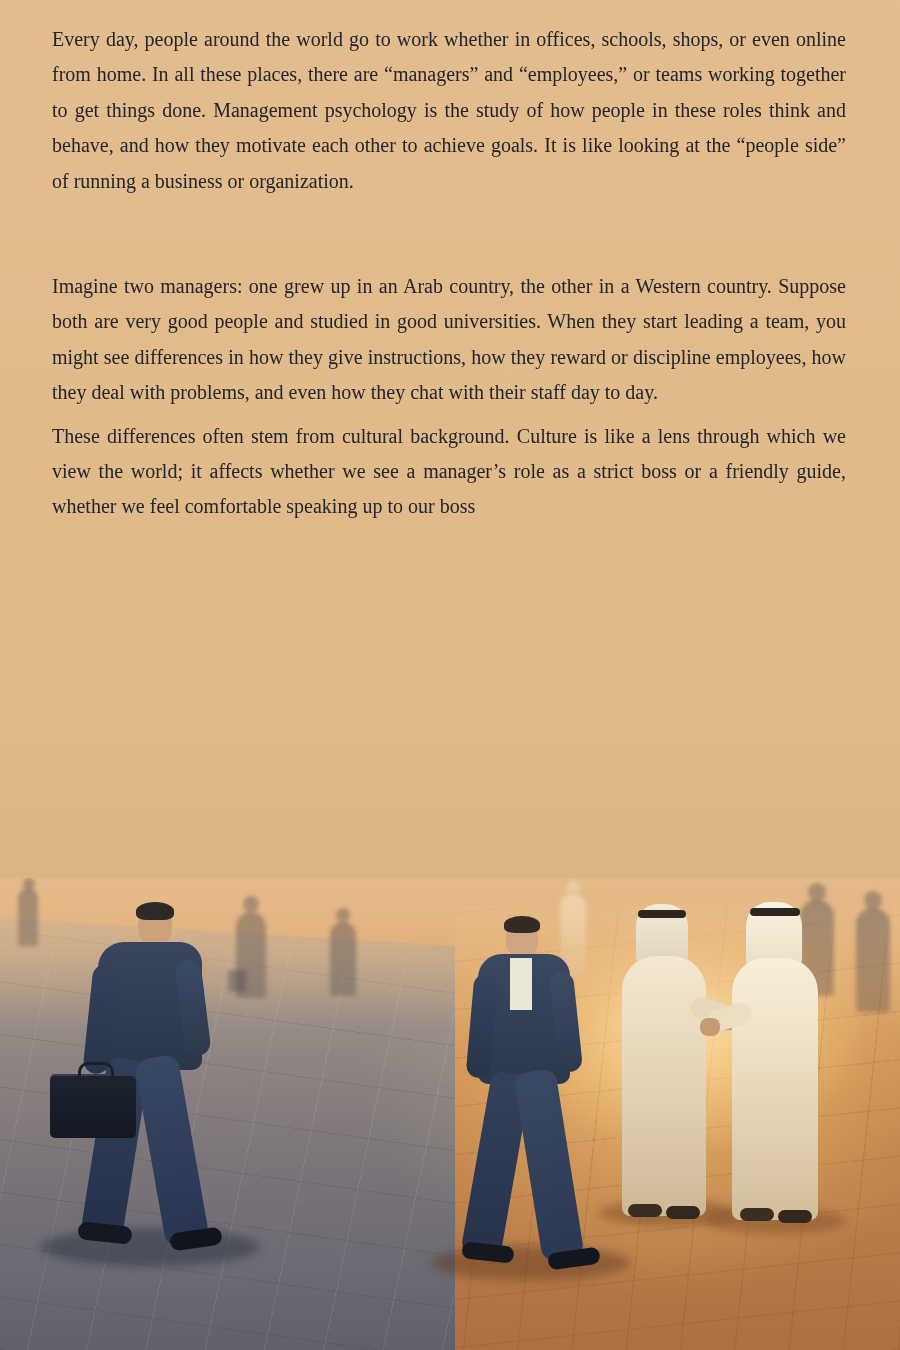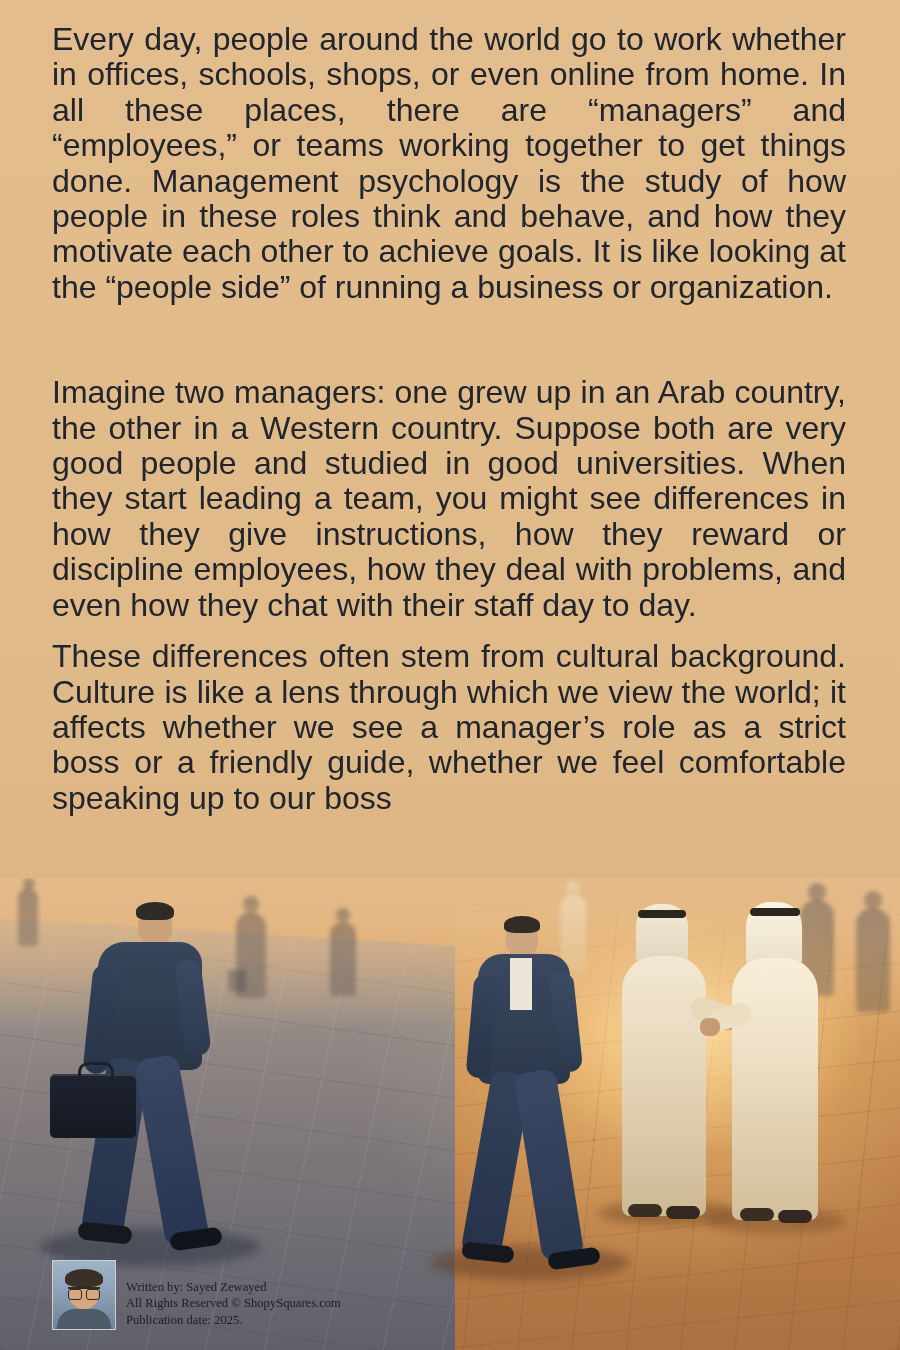--- a/index.html
+++ b/index.html
@@ -21,36 +21,36 @@
     overflow: hidden;
   }
 
   
   .text-block {
     position: absolute;
     top: 22px;
     left: 52px;
     width: 794px;
     color: #20252e;
-    font-family: Liberation Sans, sans-serif;
-    font-size: 32px;
+    font-family: Liberation Serif, serif;
+    font-size: 20px;
     line-height: 35.4px;
     text-align: justify;
     text-justify: inter-word;
     z-index: 5;
   }
   .para {
     margin: 0 0 0 0;
     text-align: justify;
   }
   .gap {
     height: 35px;
   }
   .para-tight {
-    margin-top: 16px;
+    margin-top: 8px;
   }
 
   
   .illustration {
     position: absolute;
     left: 0;
     top: 878px;
     width: 900px;
     height: 472px;
     overflow: hidden;
@@ -311,27 +311,14 @@
       <div class="torso" style="left:32px; top:2px; width:56px; height:72px; border-radius:24px 24px 16px 16px; background:linear-gradient(180deg,#fbf3e2,#e7dcc6);"></div>
       <div class="torso" style="left:36px; top:8px; width:50px; height:8px; border-radius:5px; background:#2a2620;"></div>
       <div class="torso" style="left:18px; top:58px; width:86px; height:262px; border-radius:34px 34px 8px 8px; background:linear-gradient(180deg,#f8efda 0%,#ebddc2 42%,#d2bd99 100%);"></div>
       <div class="arm" style="left:-6px; top:106px; width:44px; height:22px; border-radius:11px; background:#ecdec3; transform:rotate(-16deg);"></div>
       <div class="arm" style="left:-14px; top:118px; width:20px; height:18px; border-radius:8px; background:#c69b71;"></div>
       <div class="leg" style="left:26px; top:308px; width:34px; height:13px; border-radius:7px; background:#3a2e22;"></div>
       <div class="leg" style="left:64px; top:310px; width:34px; height:13px; border-radius:7px; background:#332820;"></div>
     </div>
   </div>
 
-  <div class="author-block">
-    <div class="avatar">
-      <div class="shirt"></div>
-      <div class="face"></div>
-      <div class="hair"></div>
-      <div class="glasses"></div>
-    </div>
-    <div class="credits">
-      <div>Written by: Sayed Zewayed</div>
-      <div>All Rights Reserved © ShopySquares.com</div>
-      <div>Publication date: 2025.</div>
-    </div>
-  </div>
 
 </div>
 
 </body></html>

